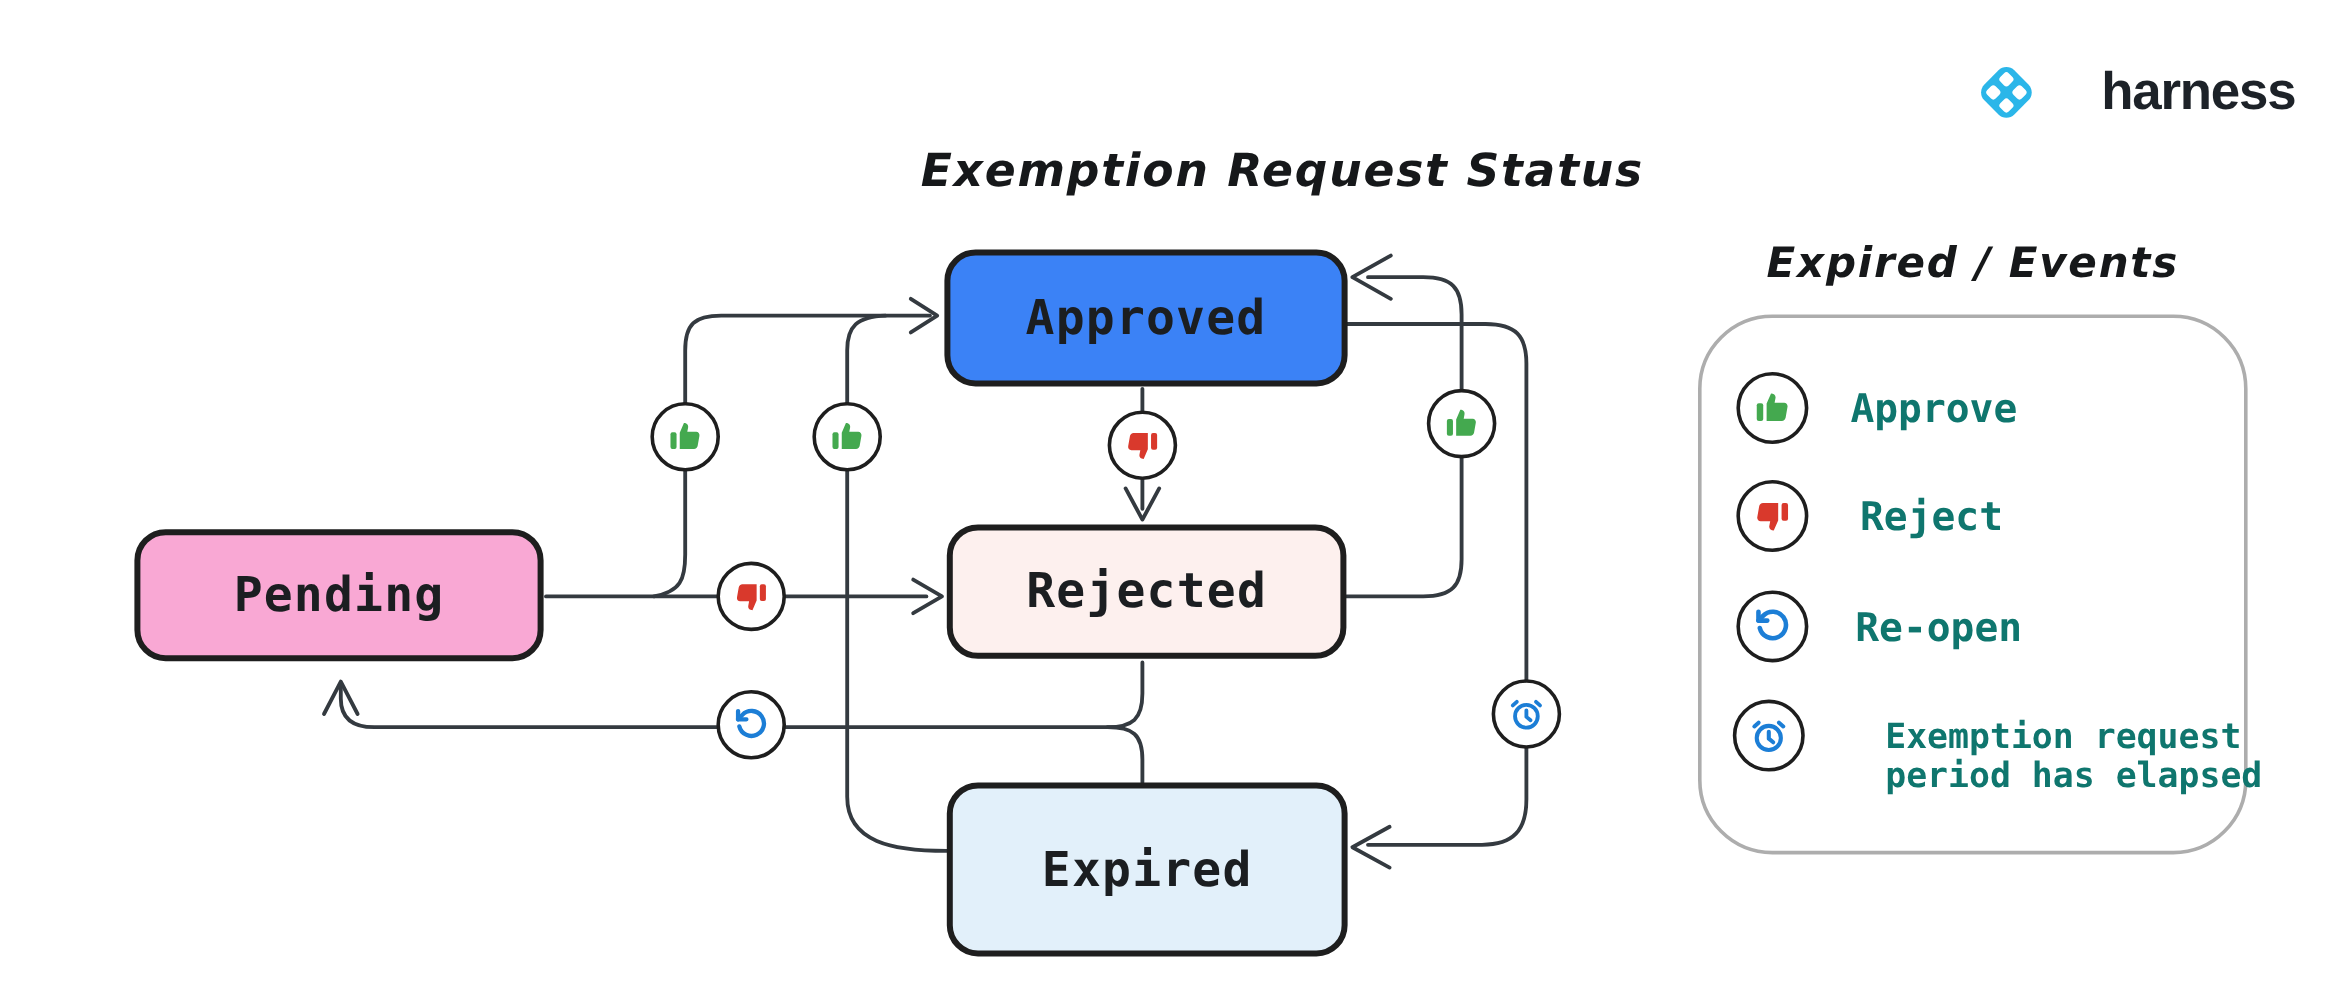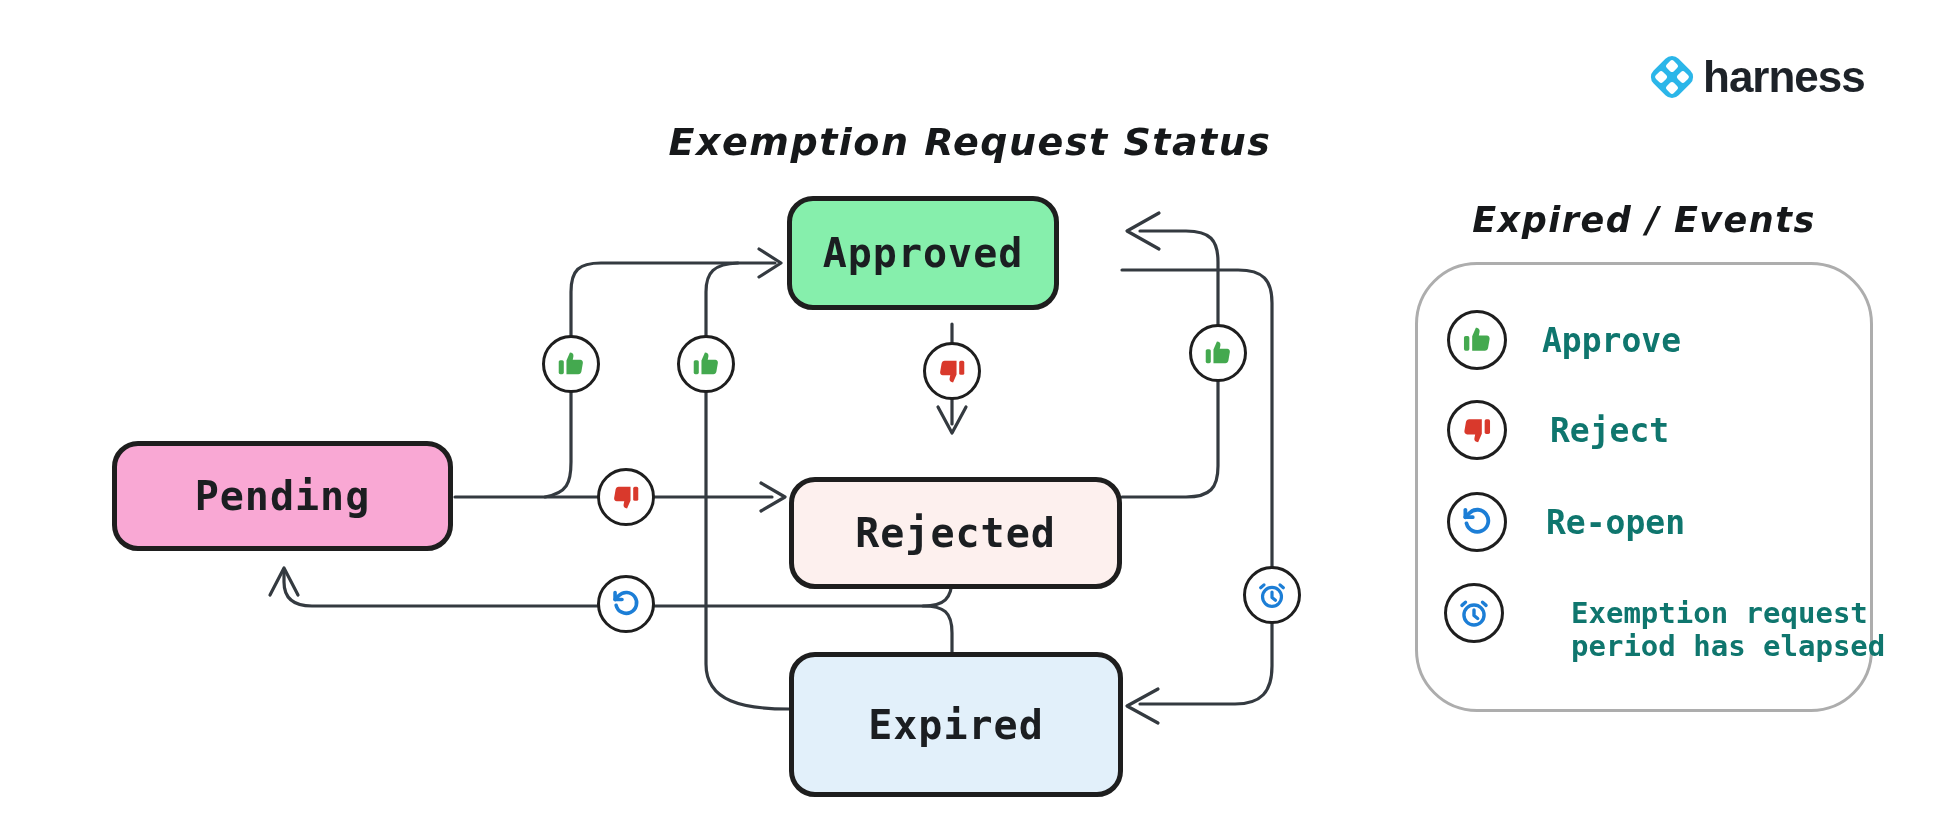--- a/index.html
+++ b/index.html
@@ -38,21 +38,21 @@
     display:flex;align-items:center;justify-content:center;z-index:3;
   }
   .leg-ic svg{width:34px;height:34px;display:block;}
   .leg-label{
     position:absolute;font-family:"DejaVu Sans Mono",monospace;font-weight:700;
     font-size:33px;color:#0f766e;white-space:nowrap;z-index:3;
   }
   .leg-label.small{font-size:29px;line-height:33px;white-space:normal;width:330px;}
   .green{color:#44a94f;}
   #edges{position:absolute;left:0;top:0;z-index:1;}
-  #logo{position:absolute;left:1645px;top:50px;display:flex;align-items:center;z-index:2;}
+  #logo{position:absolute;left:1645px;top:50px;display:flex;align-items:center;z-index:2;gap:48px;}
   #logo-text{
     font-family:"Liberation Sans",sans-serif;font-weight:700;font-size:44px;
     color:#1d2228;letter-spacing:-1px;margin-left:4px;
   }
 </style>
 </head>
 <body>
 
 <div id="canvas">
 
@@ -104,36 +104,36 @@
 
       <path d="M1122 270 H1238 C1263 270 1272 280 1272 303 V666 C1272 692 1261 704 1235 704 H1140"></path>
       <path d="M1158 689 L1127 706 L1158 723"></path>
 
       <path d="M952 552 V578 C952 599 944 606 923 606 H312 C293 606 284 598 284 582 V572"></path>
       <path d="M952 652 V633 C952 612 944 606 923 606"></path>
       <path d="M270 595 L284 568 L298 595"></path>
     </g>
   </svg>
 
-  <div class="abs hand" style="left:570px;top:120px;width:800px;text-align:center;font-size:38px;">Exemption Request Status</div>
+  <div class="abs hand" style="left:570px;top:120px;width:800px;text-align:right;font-size:38px;">Exemption Request Status</div>
 
   <div id="logo">
     <svg width="54" height="54" viewBox="0 0 52 52">
       <rect x="9" y="9" width="34" height="34" rx="9" fill="#2bb6e9" transform="rotate(45 26 26)"></rect>
       <rect x="21.25" y="10.75" width="9.5" height="9.5" rx="2.6" fill="#ffffff" transform="rotate(45 26 15.5)"></rect>
       <rect x="10.75" y="21.25" width="9.5" height="9.5" rx="2.6" fill="#ffffff" transform="rotate(45 15.5 26)"></rect>
       <rect x="31.75" y="21.25" width="9.5" height="9.5" rx="2.6" fill="#ffffff" transform="rotate(45 36.5 26)"></rect>
       <rect x="21.25" y="31.75" width="9.5" height="9.5" rx="2.6" fill="#ffffff" transform="rotate(45 26 36.5)"></rect>
     </svg>
     <span id="logo-text">harness</span>
   </div>
 
   <div class="state" style="left:112px;top:441px;width:341px;height:110px;background:#f9a8d4;">Pending</div>
-  <div class="state" style="left:787px;top:196px;width:272px;height:114px;background:#86efac;">Approved</div>
-  <div class="state" style="left:789px;top:437px;width:333px;height:112px;background:#fdf0ee;margin-top:40px;">Rejected</div>
+  <div class="state" style="left:787px;top:208px;width:336px;height:114px;background:#3b82f6;">Approved</div>
+  <div class="state" style="left:789px;top:437px;width:333px;height:112px;background:#fdf0ee;">Rejected</div>
   <div class="state" style="left:789px;top:652px;width:334px;height:145px;background:#e2f0fa;">Expired</div>
 
   <div class="edge-ic" style="left:542px;top:335px;">
     <svg class="green" style="color:#44a94f">
         <use href="#sym-thumb-up"></use>
       </svg>
   </div>
   <div class="edge-ic" style="left:677px;top:335px;">
     <svg style="color:#44a94f">
         <use href="#sym-thumb-up"></use>

